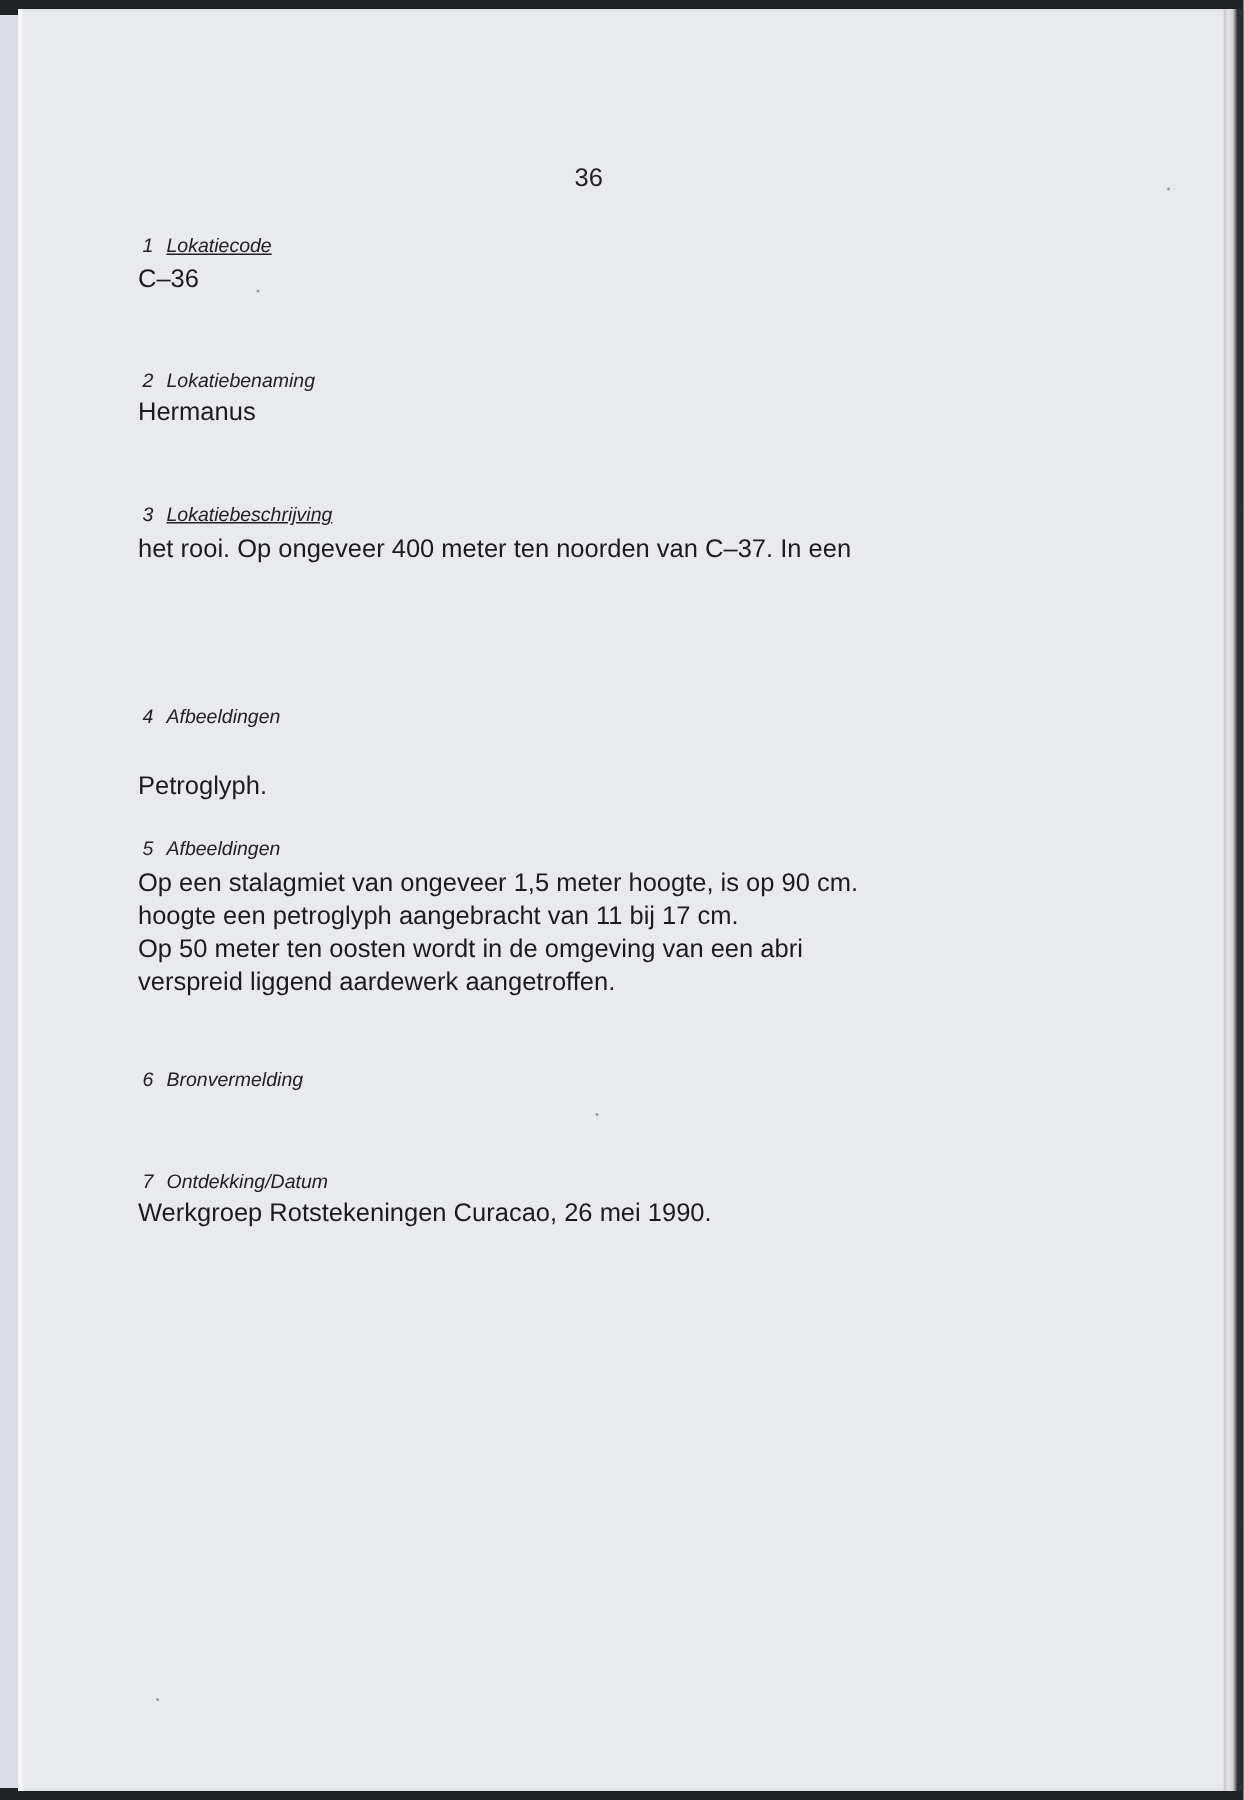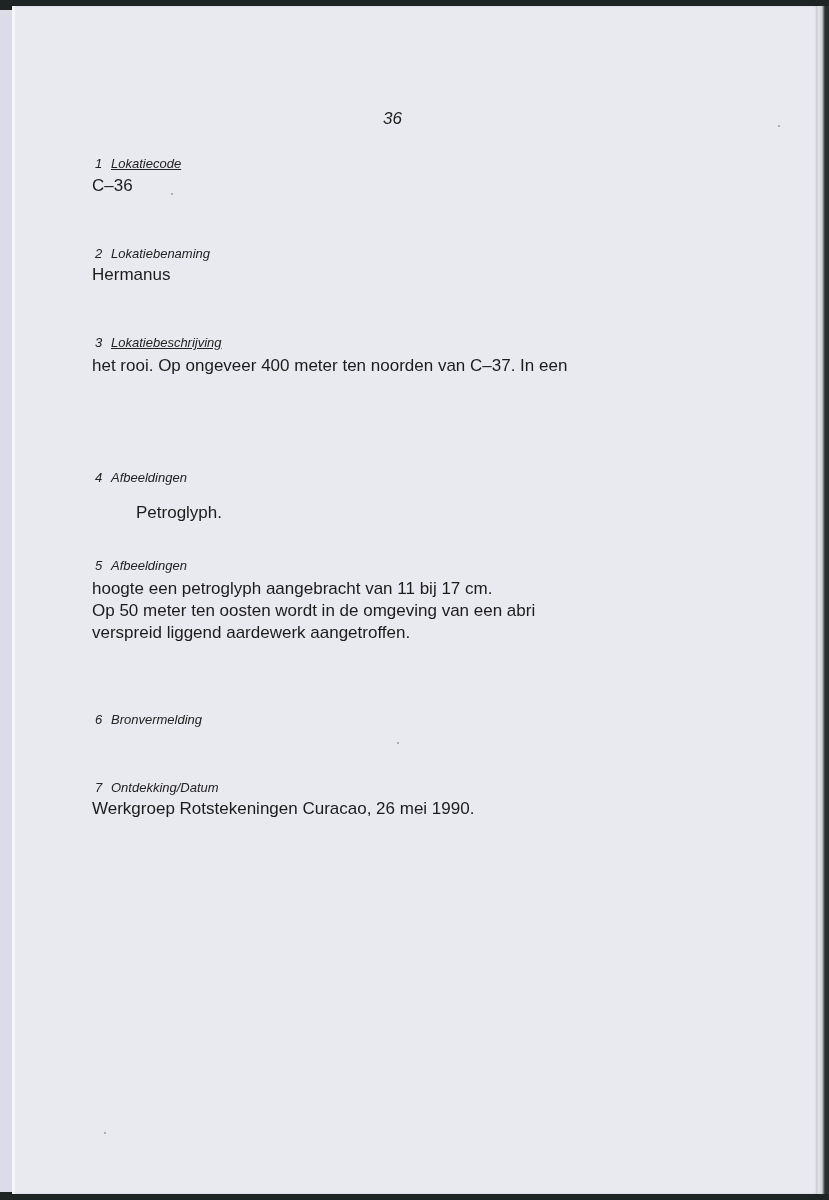--- a/index.html
+++ b/index.html
@@ -39,21 +39,20 @@
       width: 13px;
       height: 1188px;
       background: linear-gradient(to right, #c9c9cf 0px, #e3e3e8 3px, #cfcfd4 6px, #2a3030 9px);
     }
     .page-number {
       position: absolute;
       left: 383px;
       top: 109px;
       font-size: 17px;
       color: #222;
-      font-style: italic;
     }
     .field-label {
       position: absolute;
       left: 95px;
       font-size: 13px;
       font-style: italic;
       color: #222;
       white-space: nowrap;
     }
     .field-label .num {
@@ -111,28 +110,29 @@
 <div class="field-label" style="top:335px;text-decoration:underline;">
   <span class="num">3</span><span>Lokatiebeschrijving</span>
 </div>
 <div class="field-value" style="top:355px;">
   <div>het rooi. Op ongeveer 400 meter ten noorden van C–37. In een</div>
 </div>
 
 <div class="field-label" style="top:470px;">
   <span class="num">4</span><span>Afbeeldingen</span>
 </div>
-<div class="field-value" style="top:502px;margin-left:44px;">
+<div class="field-value" style="top:513px;">
   <div>Petroglyph.</div>
 </div>
 
 <div class="field-label" style="top:558px;">
   <span class="num">5</span><span>Afbeeldingen</span>
 </div>
 <div class="field-value" style="top:578px;">
+  <div>Op een stalagmiet van ongeveer 1,5 meter hoogte, is op 90 cm.</div>
   <div>hoogte een petroglyph aangebracht van 11 bij 17 cm.</div>
   <div>Op 50 meter ten oosten wordt in de omgeving van een abri</div>
   <div>verspreid liggend aardewerk aangetroffen.</div>
 </div>
 
 <div class="field-label" style="top:712px;">
   <span class="num">6</span><span>Bronvermelding</span>
 </div>
 
 <div class="field-label" style="top:780px;">

